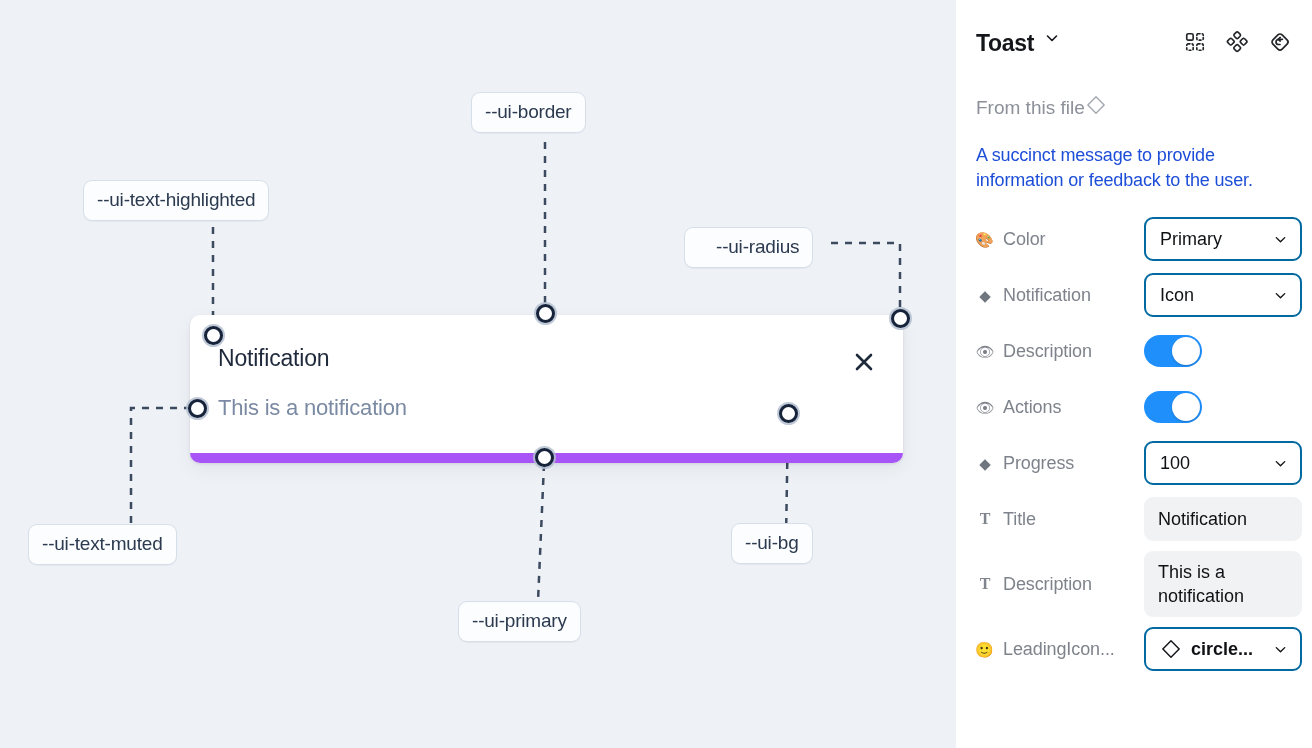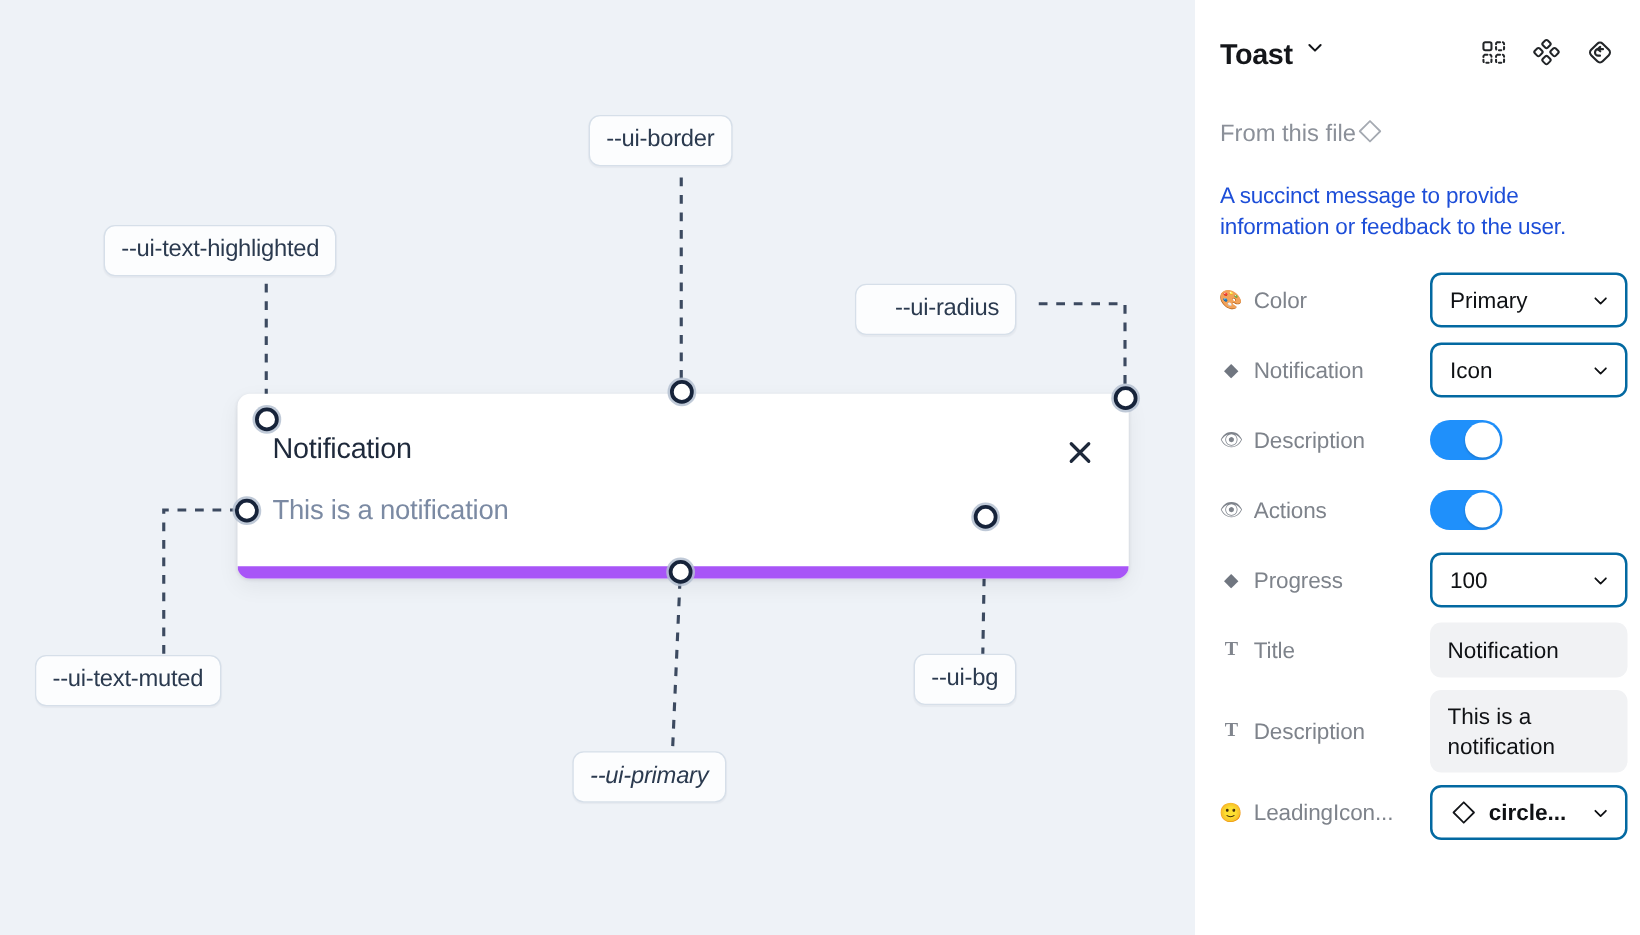--- a/index.html
+++ b/index.html
@@ -189,21 +189,21 @@
           <path d="M5 5 L19 19 M19 5 L5 19"></path>
         </svg>
       </div>
       <div class="toast-progress" style="width:100%"></div>
     </div>
 
     <div class="pill" style="left:83px;  top:180px;">--ui-text-highlighted</div>
     <div class="pill" style="left:471px; top:92px;">--ui-border</div>
     <div class="pill" style="left:684px; top:227px;padding-left:31px;">--ui-radius</div>
     <div class="pill" style="left:28px;  top:524px;">--ui-text-muted</div>
-    <div class="pill" style="left:458px; top:601px;font-style:italic;">--ui-primary</div>
+    <div class="pill" style="left:458px; top:601px;">--ui-primary</div>
     <div class="pill" style="left:731px; top:523px;">--ui-bg</div>
 
     <div class="dot" style="left:204px; top:326px;"></div>
     <div class="dot" style="left:536px; top:304px;"></div>
     <div class="dot" style="left:891px; top:309px;"></div>
     <div class="dot" style="left:188px; top:399px;"></div>
     <div class="dot" style="left:535px; top:448px;"></div>
     <div class="dot" style="left:779px; top:404px;"></div>
   </div>
 

